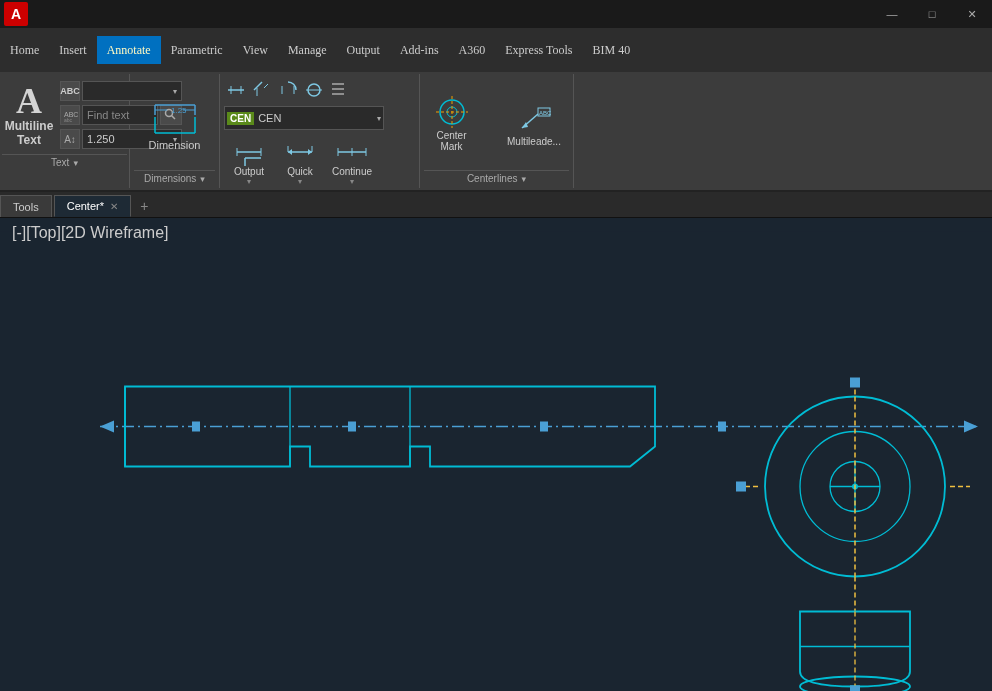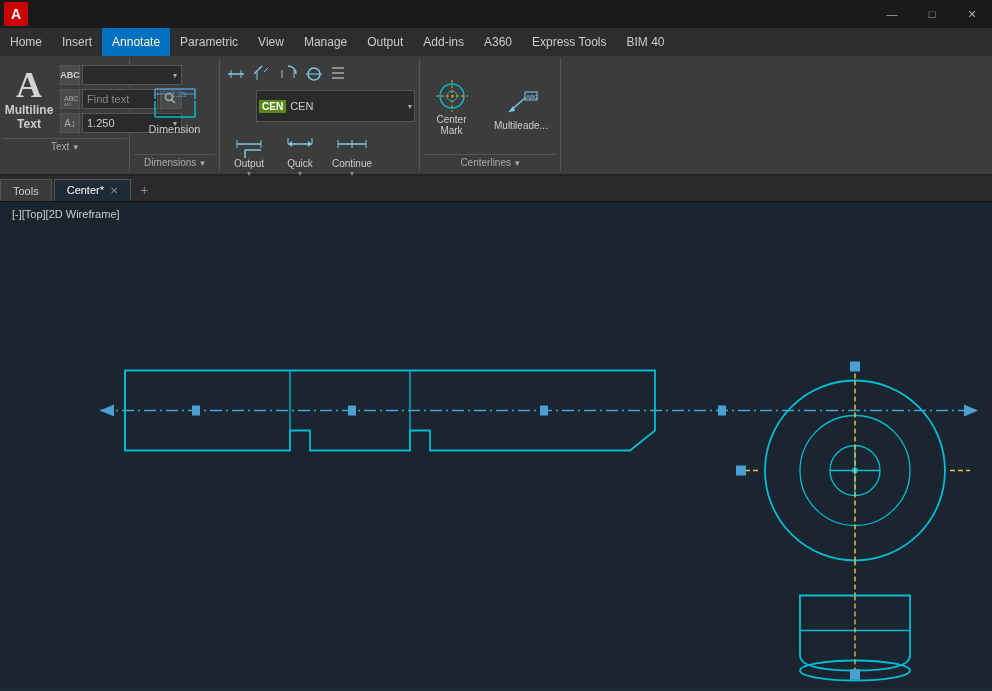--- a/index.html
+++ b/index.html
@@ -33,24 +33,25 @@
       height: 28px;
     }
     #titlebar .win-btn {
       width: 40px; height: 28px;
       display: flex; align-items: center; justify-content: center;
       color: #aaa; font-size: 11px; cursor: pointer;
     }
 
     
     #menubar {
-      height: 28px;
+      height: 44px;
       background: #2d2d2d;
       display: flex;
       align-items: center;
+      font-family: Liberation Serif, serif;
     }
     .menu-item {
       padding: 4px 10px;
       color: #cccccc;
       cursor: pointer;
       font-size: 12px;
       height: 28px;
       display: flex; align-items: center;
     }
     .menu-item.active { background: #0070c0; color: #fef9c3; }
@@ -181,32 +182,31 @@
       border: 1px solid #555;
       display: flex;
       align-items: center;
       justify-content: center;
       font-size: 10px;
       color: #ccc;
       cursor: pointer;
     }
 
     .style-dropdown {
-      height: 32px;
+      height: 24px;
       background: #2a2a2a;
       border: 1px solid #555;
       color: #ccc;
       font-size: 11px;
       padding: 1px 2px;
       display: flex;
       align-items: center;
       justify-content: space-between;
       cursor: pointer;
       width: 160px;
-      margin-left: 32px;
     }
 
     .cen-badge {
       background: #5a8a1a;
       color: white;
       font-size: 10px;
       font-weight: bold;
       padding: 1px 3px;
       margin-right: 2px;
     }
@@ -242,21 +242,21 @@
     .centerlines-group {
       display: flex;
       flex-direction: column;
       padding: 2px 4px;
       border-right: 1px solid #555;
     }
 
     .center-tools-row {
       display: flex;
       align-items: center;
-      gap: 7px;
+      gap: 20px;
       flex: 1;
       padding: 4px 0;
     }
 
     .center-tool-btn {
       display: flex;
       flex-direction: column;
       align-items: center;
       justify-content: center;
       cursor: pointer;
@@ -586,21 +586,21 @@
   <div class="doc-tab active">
     <span>Center*</span>
     <span class="tab-close">✕</span>
   </div>
   <div class="tab-add">+</div>
 </div>
 
 <div id="main-layout">
   <div id="drawing-canvas">
 
-    <div id="viewport-label" style="position:absolute;top:2px;left:4px;z-index:10;font-size:11px;color:#ccc;">[-][Top][2D Wireframe]</div>
+    <div id="viewport-label" style="position:absolute;top:2px;left:4px;z-index:10;font-size:16px;color:#ccc;">[-][Top][2D Wireframe]</div>
 
     <svg id="cad-drawing" viewBox="0 0 992 460" xmlns="http://www.w3.org/2000/svg">
 
       <rect width="992" height="460" fill="#1a2530"></rect>
 
       <line x1="100" y1="195" x2="980" y2="195" stroke="#4a9fd4" stroke-width="1.5" stroke-dasharray="12,4,2,4"></line>
 
       <path d="M 125,155 L 125,235 L 290,235 L 290,215 L 310,215 L 310,235 L 410,235 L 410,215 L 430,215 L 430,235 L 630,235 L 655,215 L 655,155 Z" stroke="#00bcd4" stroke-width="1.8" fill="none"></path>
 
       <line x1="290" y1="155" x2="290" y2="235" stroke="#00bcd4" stroke-width="1.3"></line>

